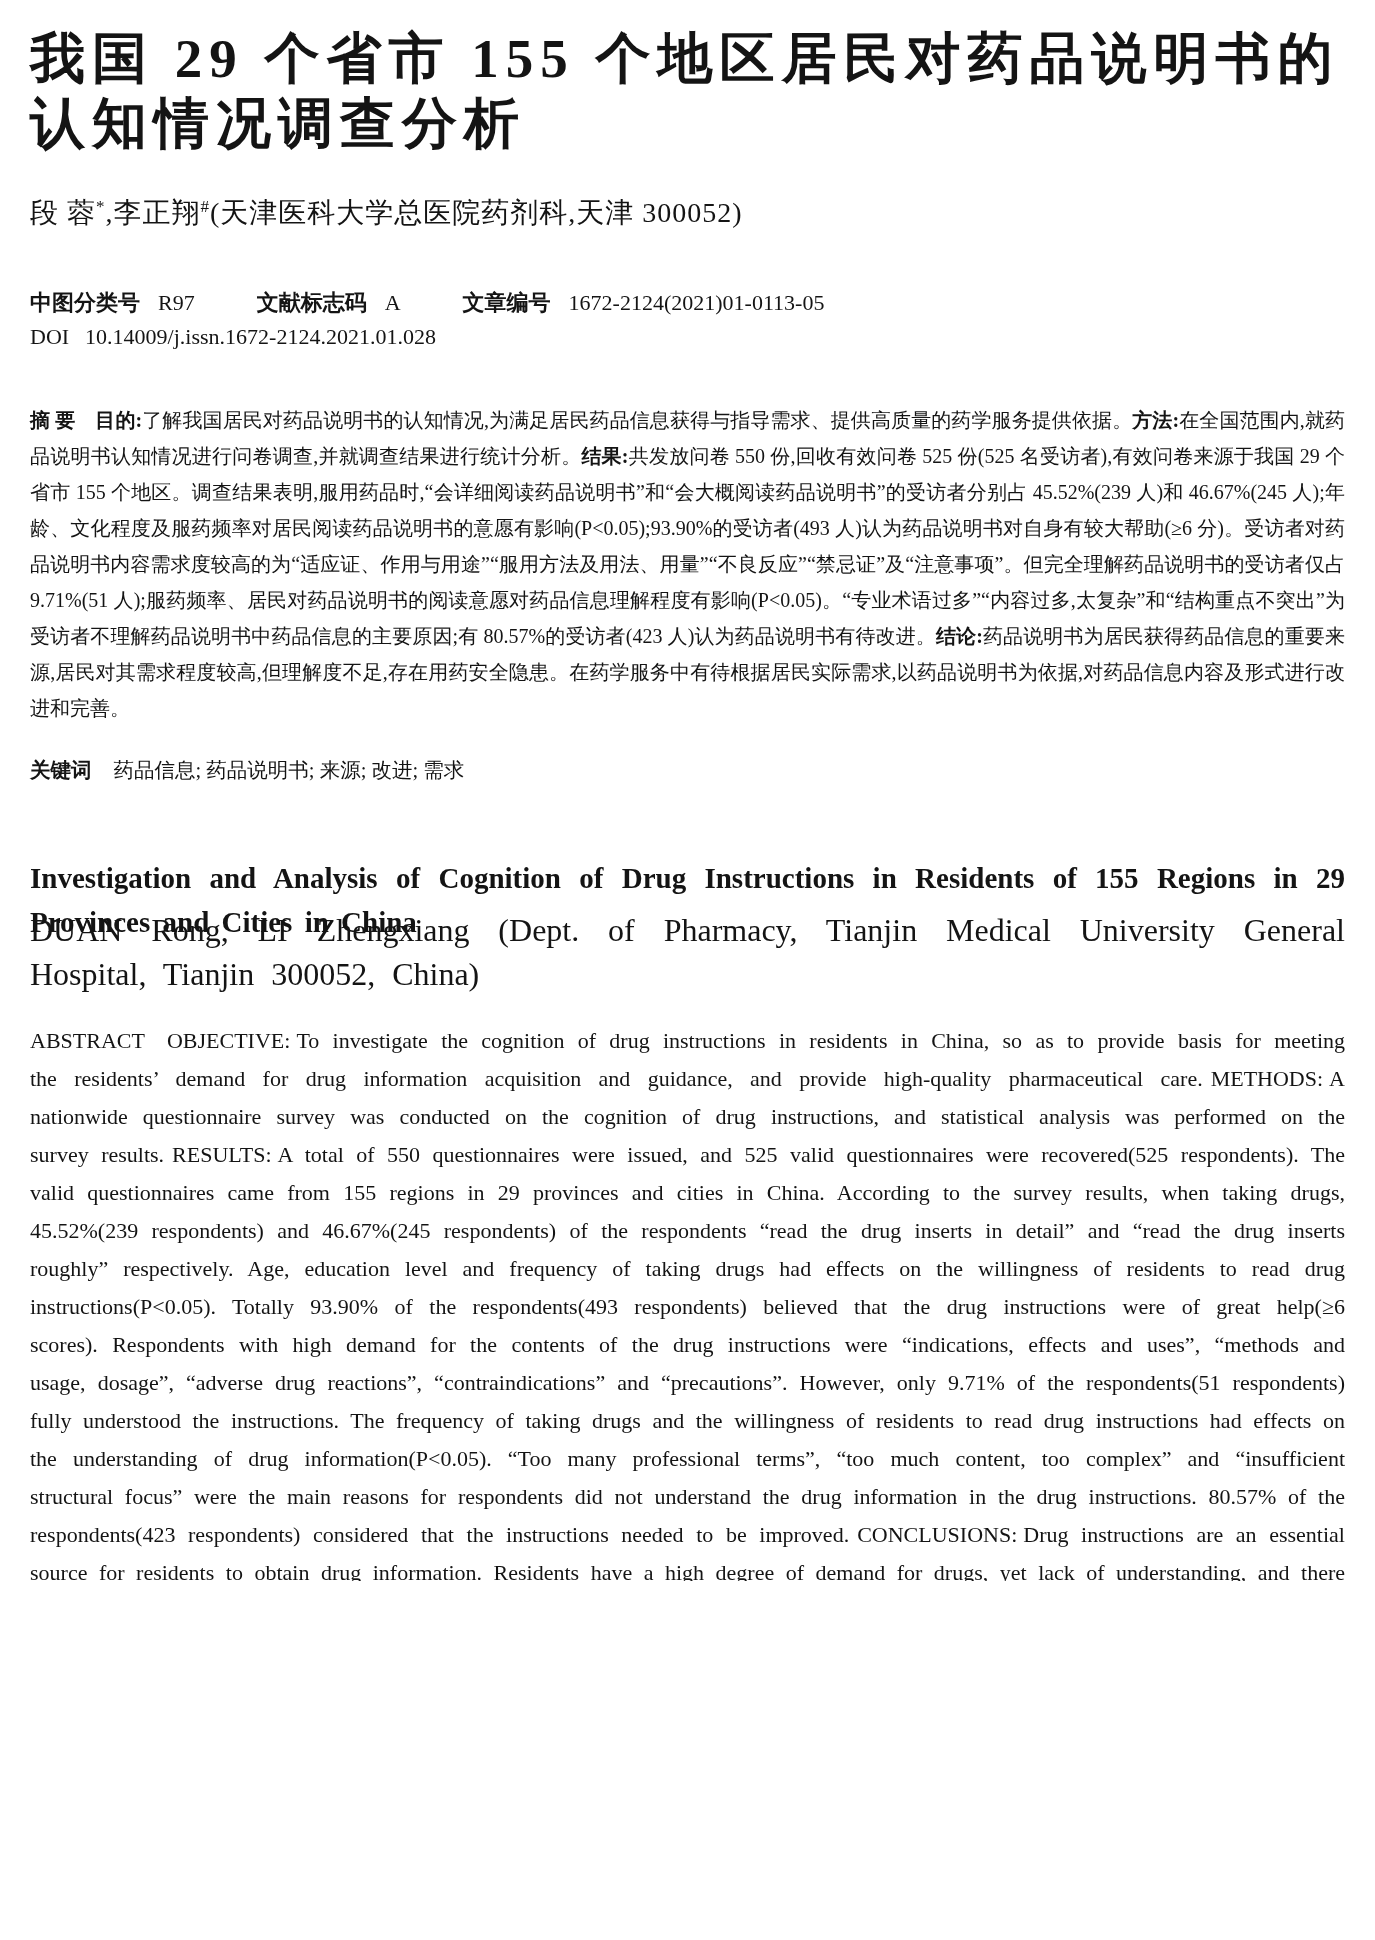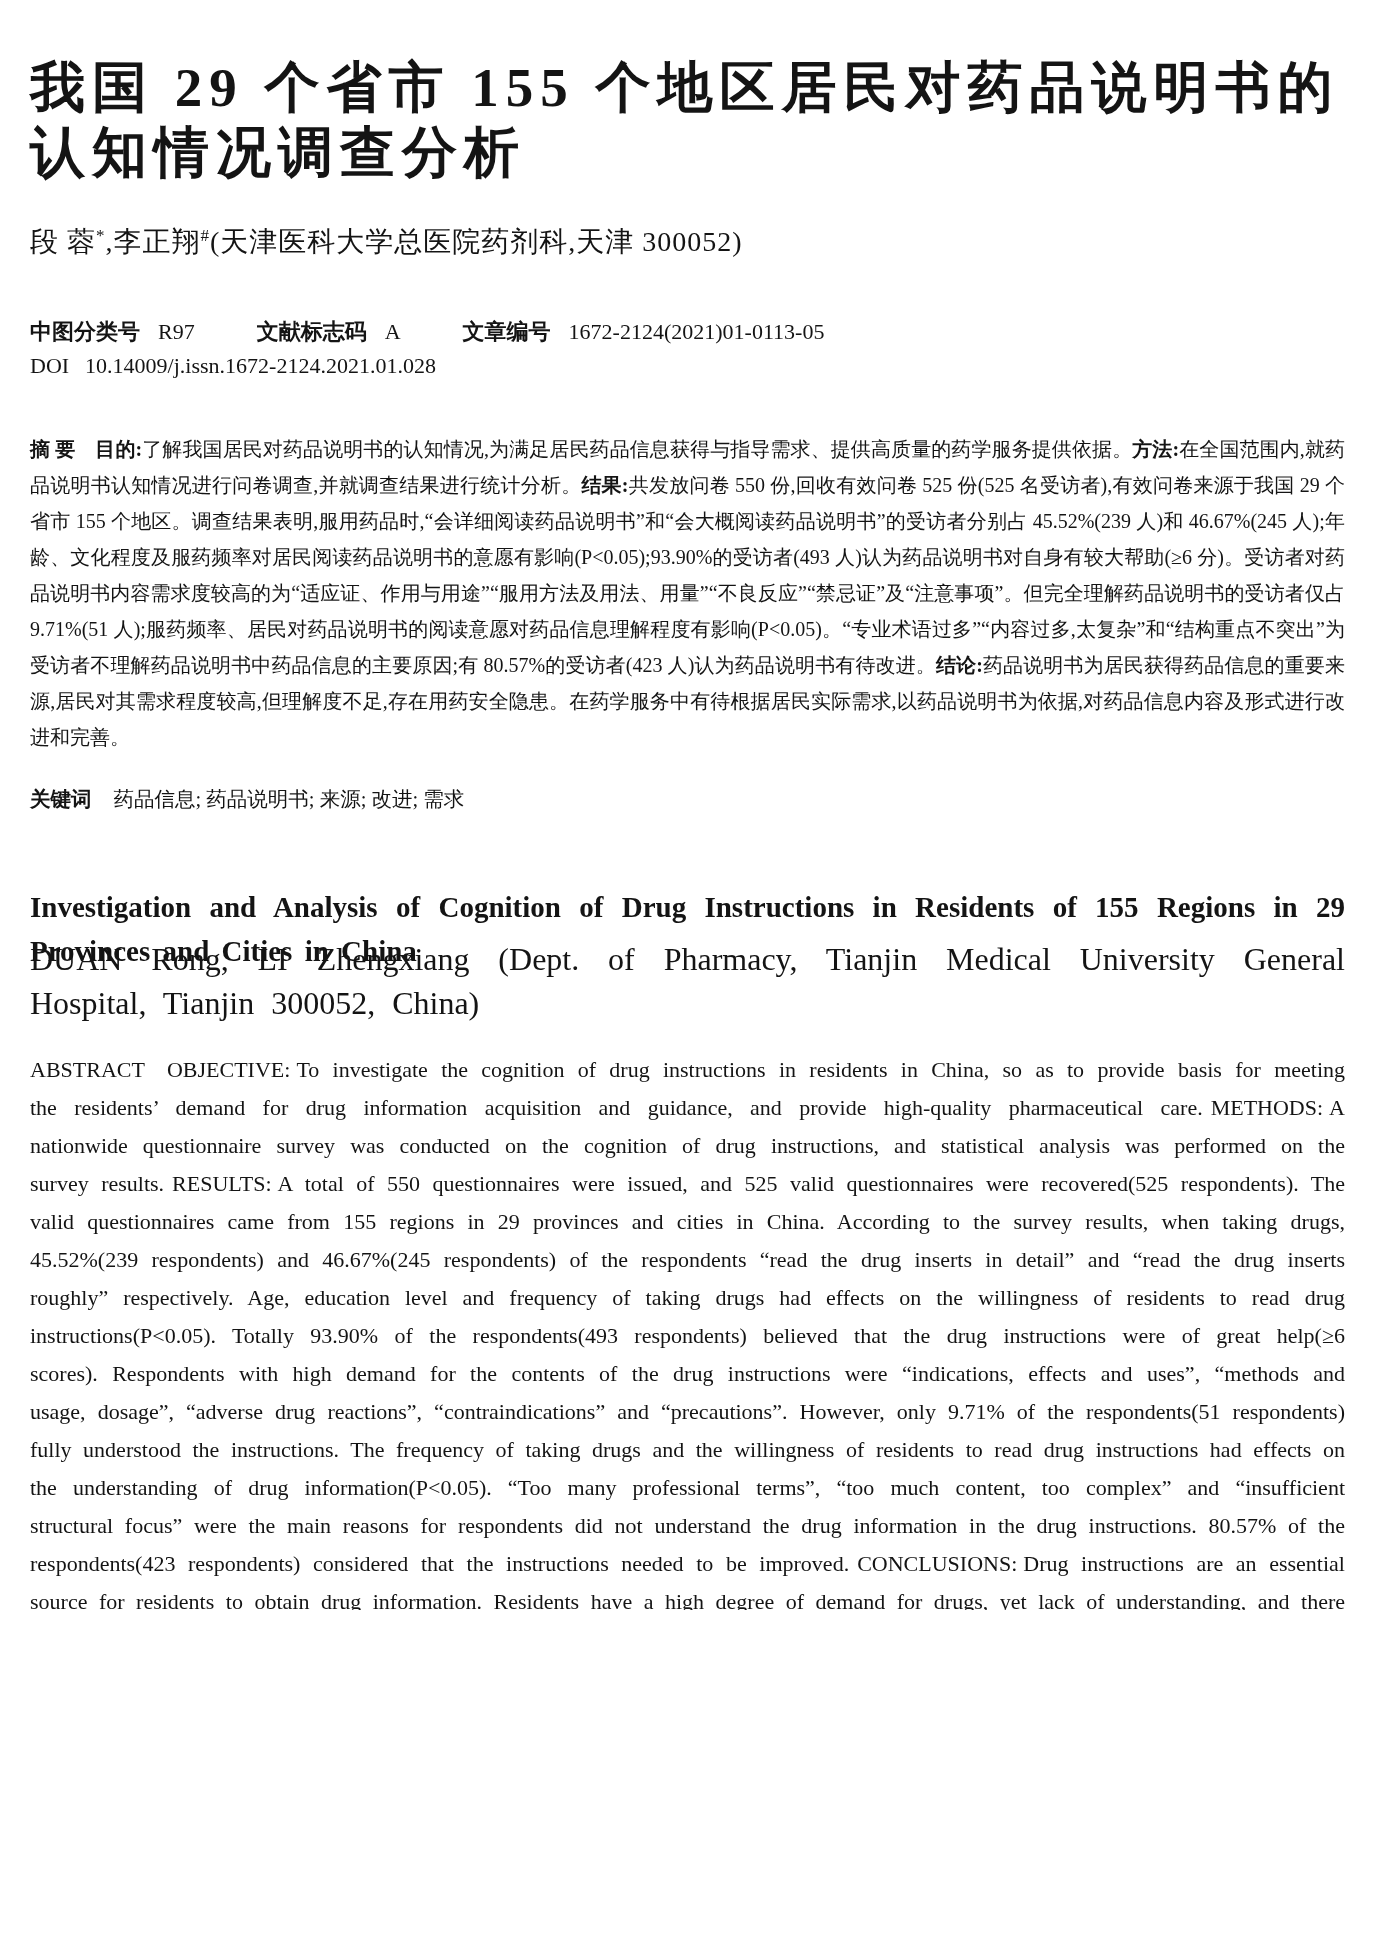--- a/index.html
+++ b/index.html
@@ -3,21 +3,20 @@
 <meta charset="utf-8">
 <style>
   html,body{margin:0;padding:0;background:#ffffff;}
   .page{
     position:relative;
     width:1375px;height:1581px;
     background:#ffffff;
     color:#141414;
     font-family:"Liberation Serif", serif;
     overflow:hidden;
-    margin-top:29px;
   }
   .block{position:absolute;left:30px;width:1315px;}
   .just{text-align:justify;}
 
   
   #title-zh{top:26px;font-size:55px;font-weight:bold;line-height:65px;letter-spacing:7px;white-space:nowrap;}
 
   
   #authors-zh{top:194px;font-size:28px;letter-spacing:1px;white-space:nowrap;}
   #authors-zh sup{font-size:17px;line-height:0;}

